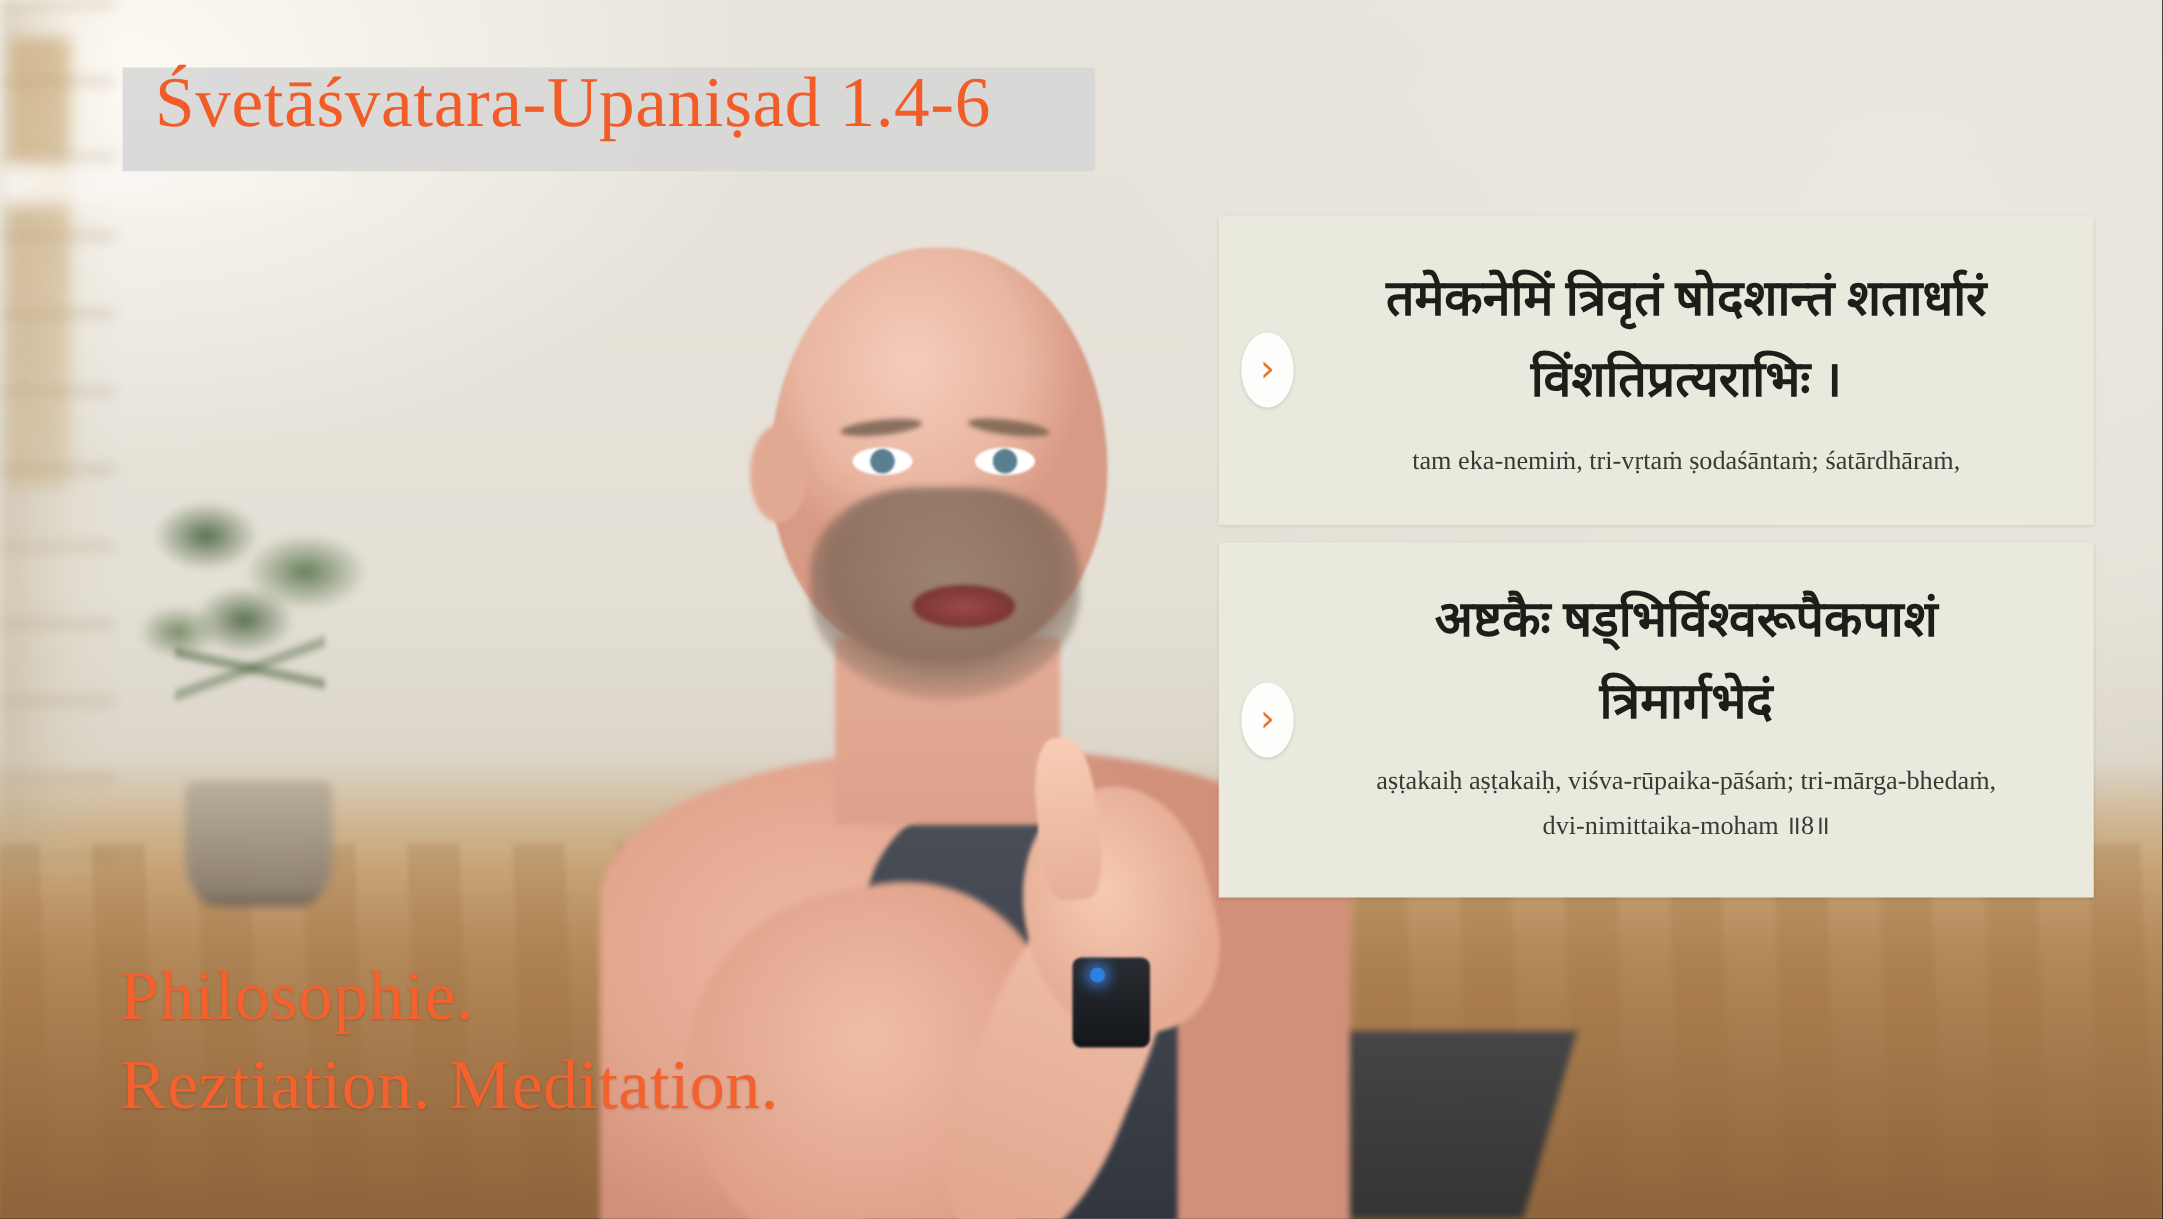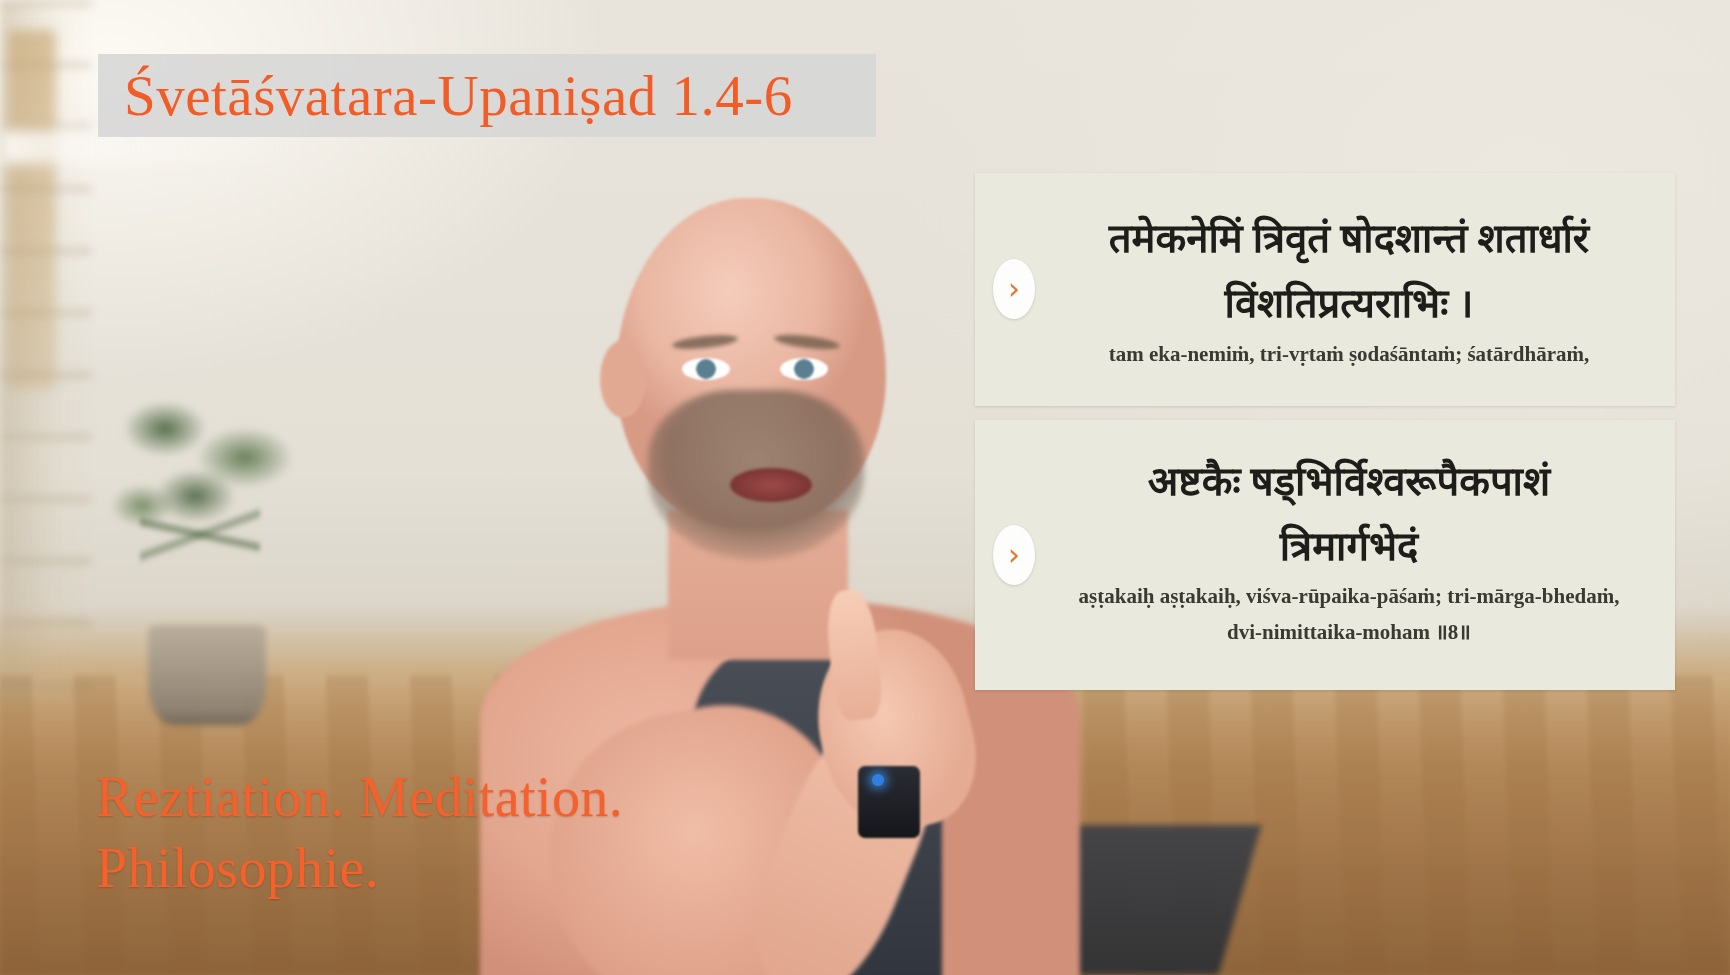--- a/index.html
+++ b/index.html
@@ -229,21 +229,21 @@
     box-shadow: 0 0 10px 4px rgba(60,140,240,.7);
   }
 
   
   .title-band {
     position: absolute;
     left: 98px; top: 54px;
     width: 778px; height: 83px;
     background: rgba(214,214,214,0.88);
     display: flex;
-    align-items: center;
+    align-items: flex-start;
   }
   .title-text {
     color: #f25c27;
     font-size: 57px;
     line-height: 1;
     letter-spacing: .5px;
     padding-left: 26px;
     white-space: nowrap;
   }
 
@@ -300,21 +300,21 @@
     color: #1d1d1a;
     text-align: center;
     font-weight: 600;
   }
   .translit {
     font-family: "Liberation Serif", "DejaVu Serif", serif;
     font-size: 21px;
     line-height: 1.68;
     color: #3a3a33;
     text-align: center;
-    font-weight: bold;
+    margin-top: 14px;
   }
 </style>
 </head>
 <body>
 
 <div id="stage">
 
   <div class="bg"></div>
   <div class="win"></div>
   <div class="win2"></div>
@@ -344,22 +344,22 @@
     <div class="ring"></div>
     <div class="mic"></div>
     <div class="mic-led"></div>
   </div>
 
   <div class="title-band">
     <div class="title-text">Śvetāśvatara-Upaniṣad 1.4-6</div>
   </div>
 
   <div class="tagline">
+    <div>Philosophie.</div>
     <div>Reztiation. Meditation.</div>
-    <div>Philosophie.</div>
   </div>
 
   <div class="verse-panel">
 
     <div class="verse-card first">
       <div class="chev">›</div>
       <div class="dev">
         <div>तमेकनेमिं त्रिवृतं षोदशान्तं शतार्धारं</div>
         <div>विंशतिप्रत्यराभिः ।</div>
       </div>

